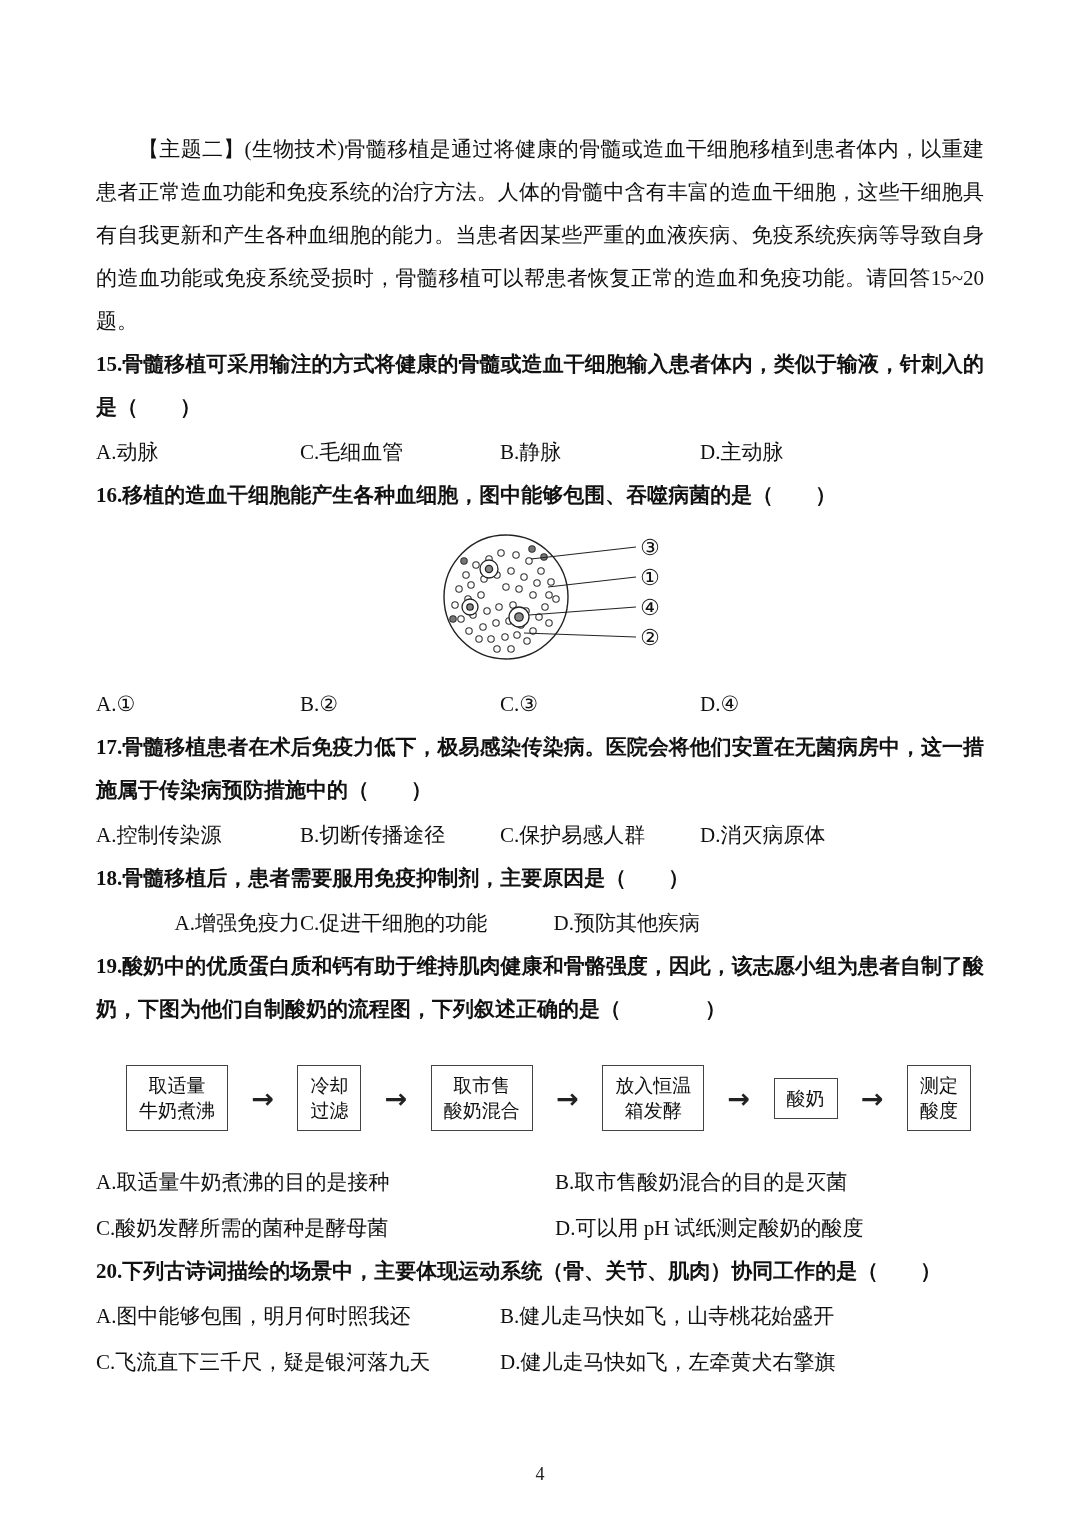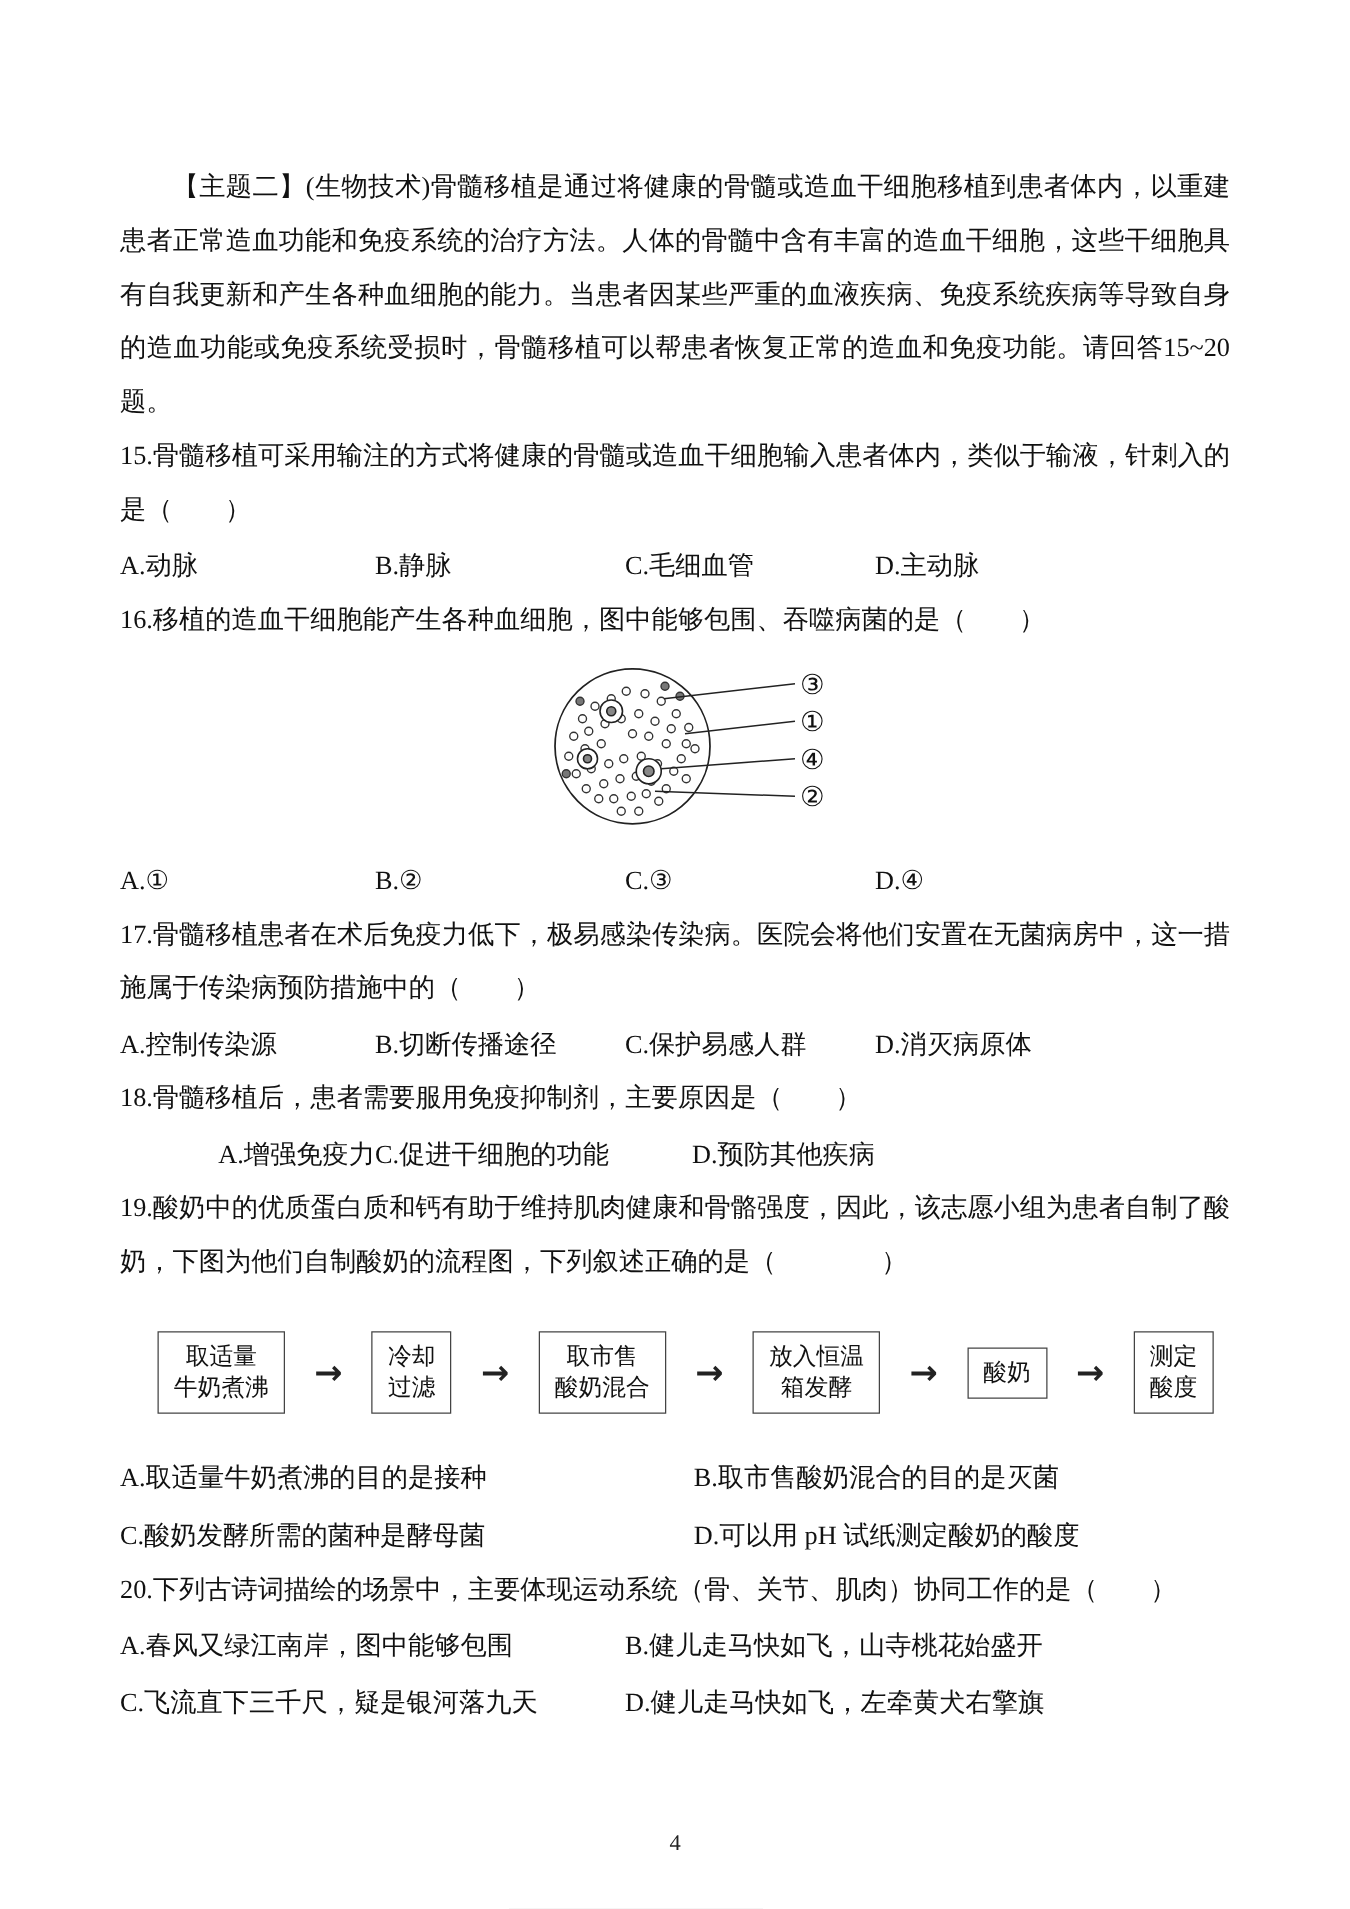--- a/index.html
+++ b/index.html
@@ -24,20 +24,21 @@
     text-align: justify;
     margin: 0;
   }
   .intro {
     text-indent: 2em;
   }
   .stem {
     line-height: 43px;
     text-align: justify;
     margin: 0;
+    font-weight: bold;
   }
   .opts {
     display: grid;
     line-height: 43px;
     margin: 2px 0 0 0;
   }
   .opts-4a { grid-template-columns: 204px 200px 200px 1fr; }
   .opts-4b { grid-template-columns: 204px 175px 225px 1fr; text-align: right; }
   .opts-2a { grid-template-columns: 459px 1fr; row-gap: 3px; }
   .opts-2b { grid-template-columns: 404px 1fr; row-gap: 3px; }
@@ -86,22 +87,22 @@
 <body>
 
 <div class="page">
 
   <p class="para intro">【主题二】(生物技术)骨髓移植是通过将健康的骨髓或造血干细胞移植到患者体内，以重建患者正常造血功能和免疫系统的治疗方法。人体的骨髓中含有丰富的造血干细胞，这些干细胞具有自我更新和产生各种血细胞的能力。当患者因某些严重的血液疾病、免疫系统疾病等导致自身的造血功能或免疫系统受损时，骨髓移植可以帮患者恢复正常的造血和免疫功能。请回答15~20题。</p>
 
   <section>
     <p class="stem">15.骨髓移植可采用输注的方式将健康的骨髓或造血干细胞输入患者体内，类似于输液，针刺入的是（　　）</p>
     <div class="opts opts-4a">
       <span class="opt">A.动脉</span>
+      <span class="opt">C.毛细血管</span>
       <span class="opt">B.静脉</span>
-      <span class="opt">C.毛细血管</span>
       <span class="opt">D.主动脉</span>
     </div>
   </section>
 
   <section>
     <p class="stem">16.移植的造血干细胞能产生各种血细胞，图中能够包围、吞噬病菌的是（　　）</p>
 
     <svg class="cell-figure" width="250" height="142" viewBox="0 0 250 142">
 
       <circle cx="70" cy="70" r="62" fill="none" stroke="#222" stroke-width="1.4"></circle>
@@ -235,21 +236,21 @@
       <span class="opt">A.取适量牛奶煮沸的目的是接种</span>
       <span class="opt">B.取市售酸奶混合的目的是灭菌</span>
       <span class="opt">C.酸奶发酵所需的菌种是酵母菌</span>
       <span class="opt">D.可以用 pH 试纸测定酸奶的酸度</span>
     </div>
   </section>
 
   <section>
     <p class="stem">20.下列古诗词描绘的场景中，主要体现运动系统（骨、关节、肌肉）协同工作的是（　　）</p>
     <div class="opts opts-2b">
-      <span class="opt">A.春风又绿江南岸，图中能够包围</span>
+      <span class="opt">A.图中能够包围，明月何时照我还</span>
       <span class="opt">B.健儿走马快如飞，山寺桃花始盛开</span>
       <span class="opt">C.飞流直下三千尺，疑是银河落九天</span>
       <span class="opt">D.健儿走马快如飞，左牵黄犬右擎旗</span>
     </div>
   </section>
 
   <div class="page-number">4</div>
 </div>
 
 </body></html>

